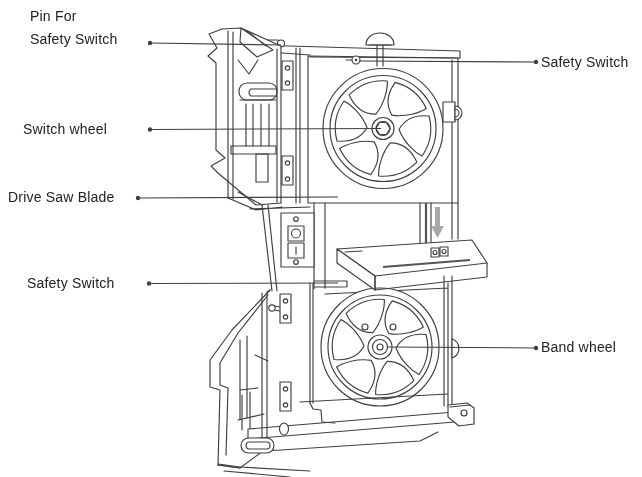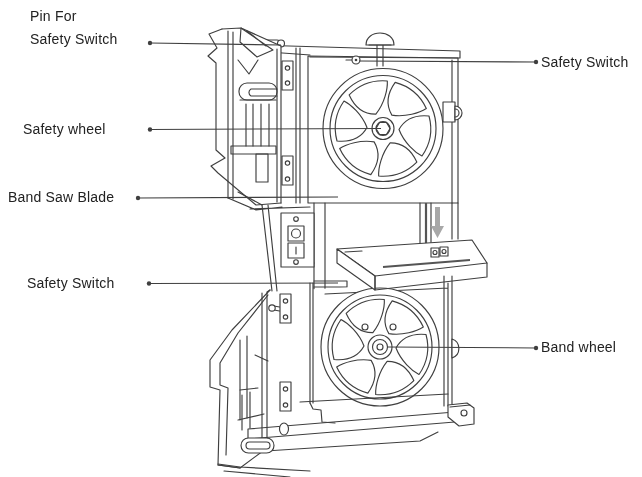--- a/index.html
+++ b/index.html
@@ -207,18 +207,18 @@
     <path class="ldr" d="M149,283.5 L338,283"></path>
         <circle class="dot" cx="149" cy="283.5" r="2.2"></circle>
     <path class="ldr" d="M536,348 L388,347"></path>
         <circle class="dot" cx="536" cy="348" r="2.2"></circle>
   </g>
 </svg>
 
 <div class="lbl" style="left:30px;top:8px">Pin For</div>
 <div class="lbl" style="left:30px;top:31px">Safety Switch</div>
 <div class="lbl" style="left:541px;top:54px">Safety Switch</div>
-<div class="lbl" style="left:23px;top:121px">Safety wheel</div>
-<div class="lbl" style="left:8px;top:189px">Band Saw Blade</div>
+<div class="lbl" style="left:23px;top:121px">Switch wheel</div>
+<div class="lbl" style="left:8px;top:189px">Drive Saw Blade</div>
 <div class="lbl" style="left:27px;top:275px">Safety Switch</div>
 <div class="lbl" style="left:541px;top:339px">Band wheel</div>
 
 </div>
 
 </body></html>

